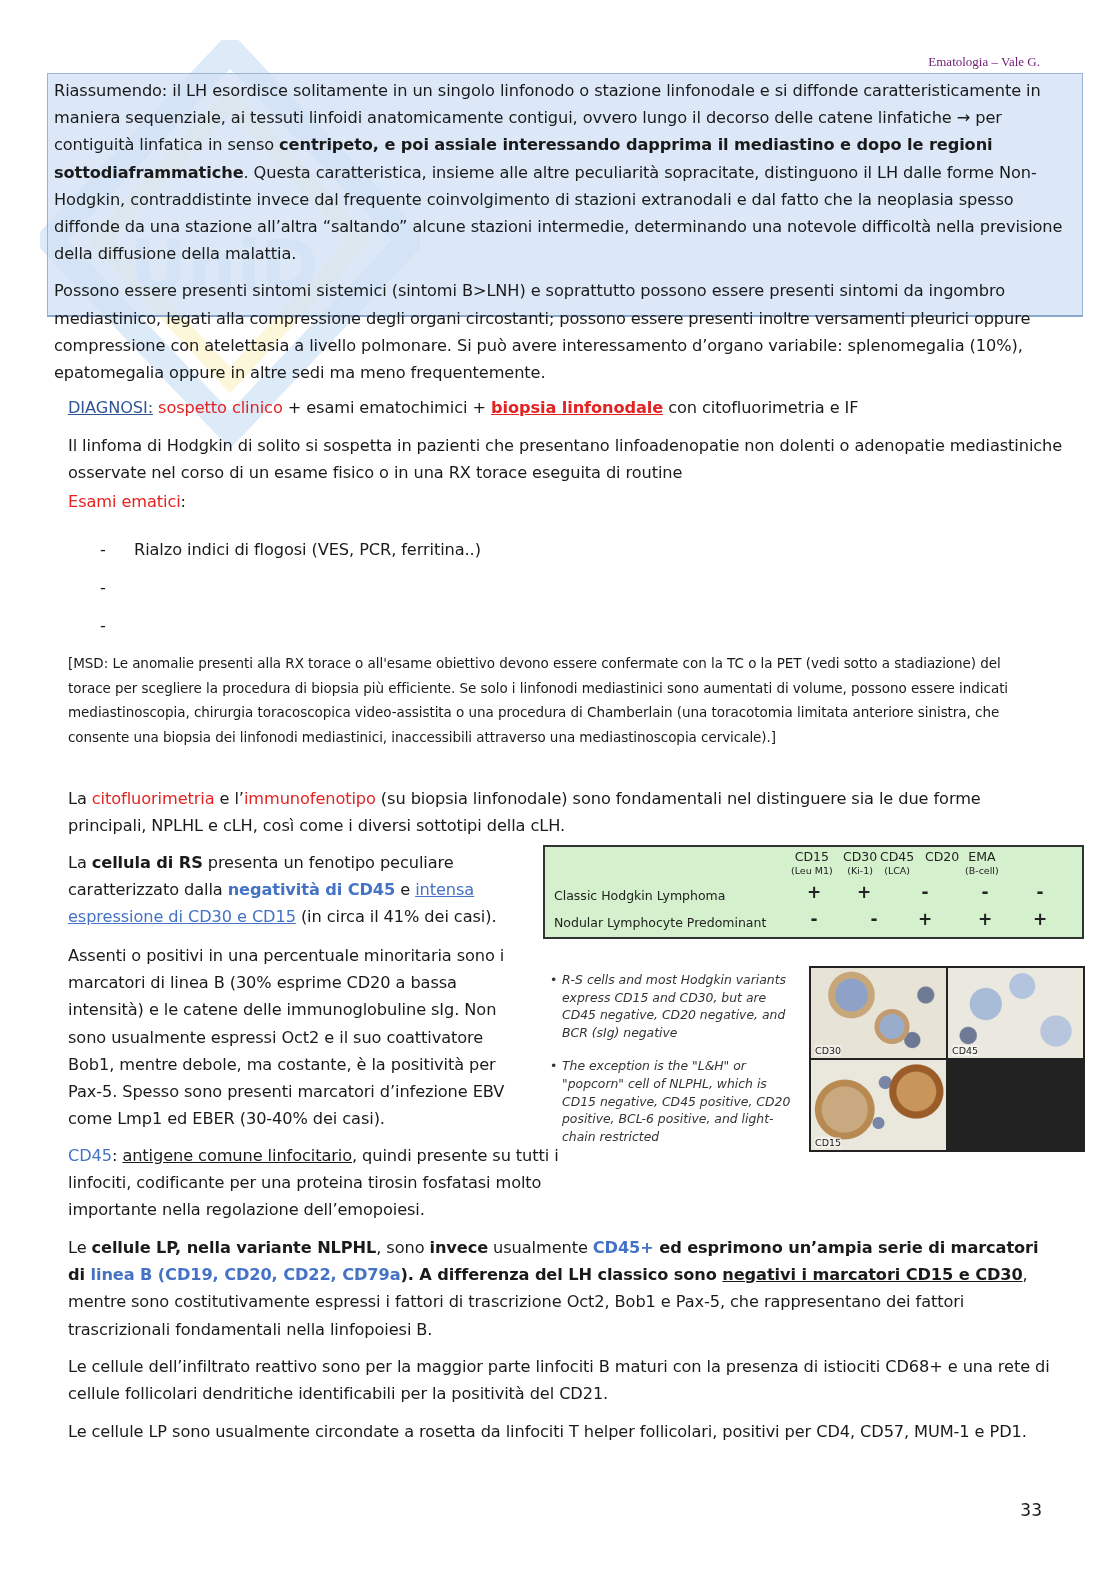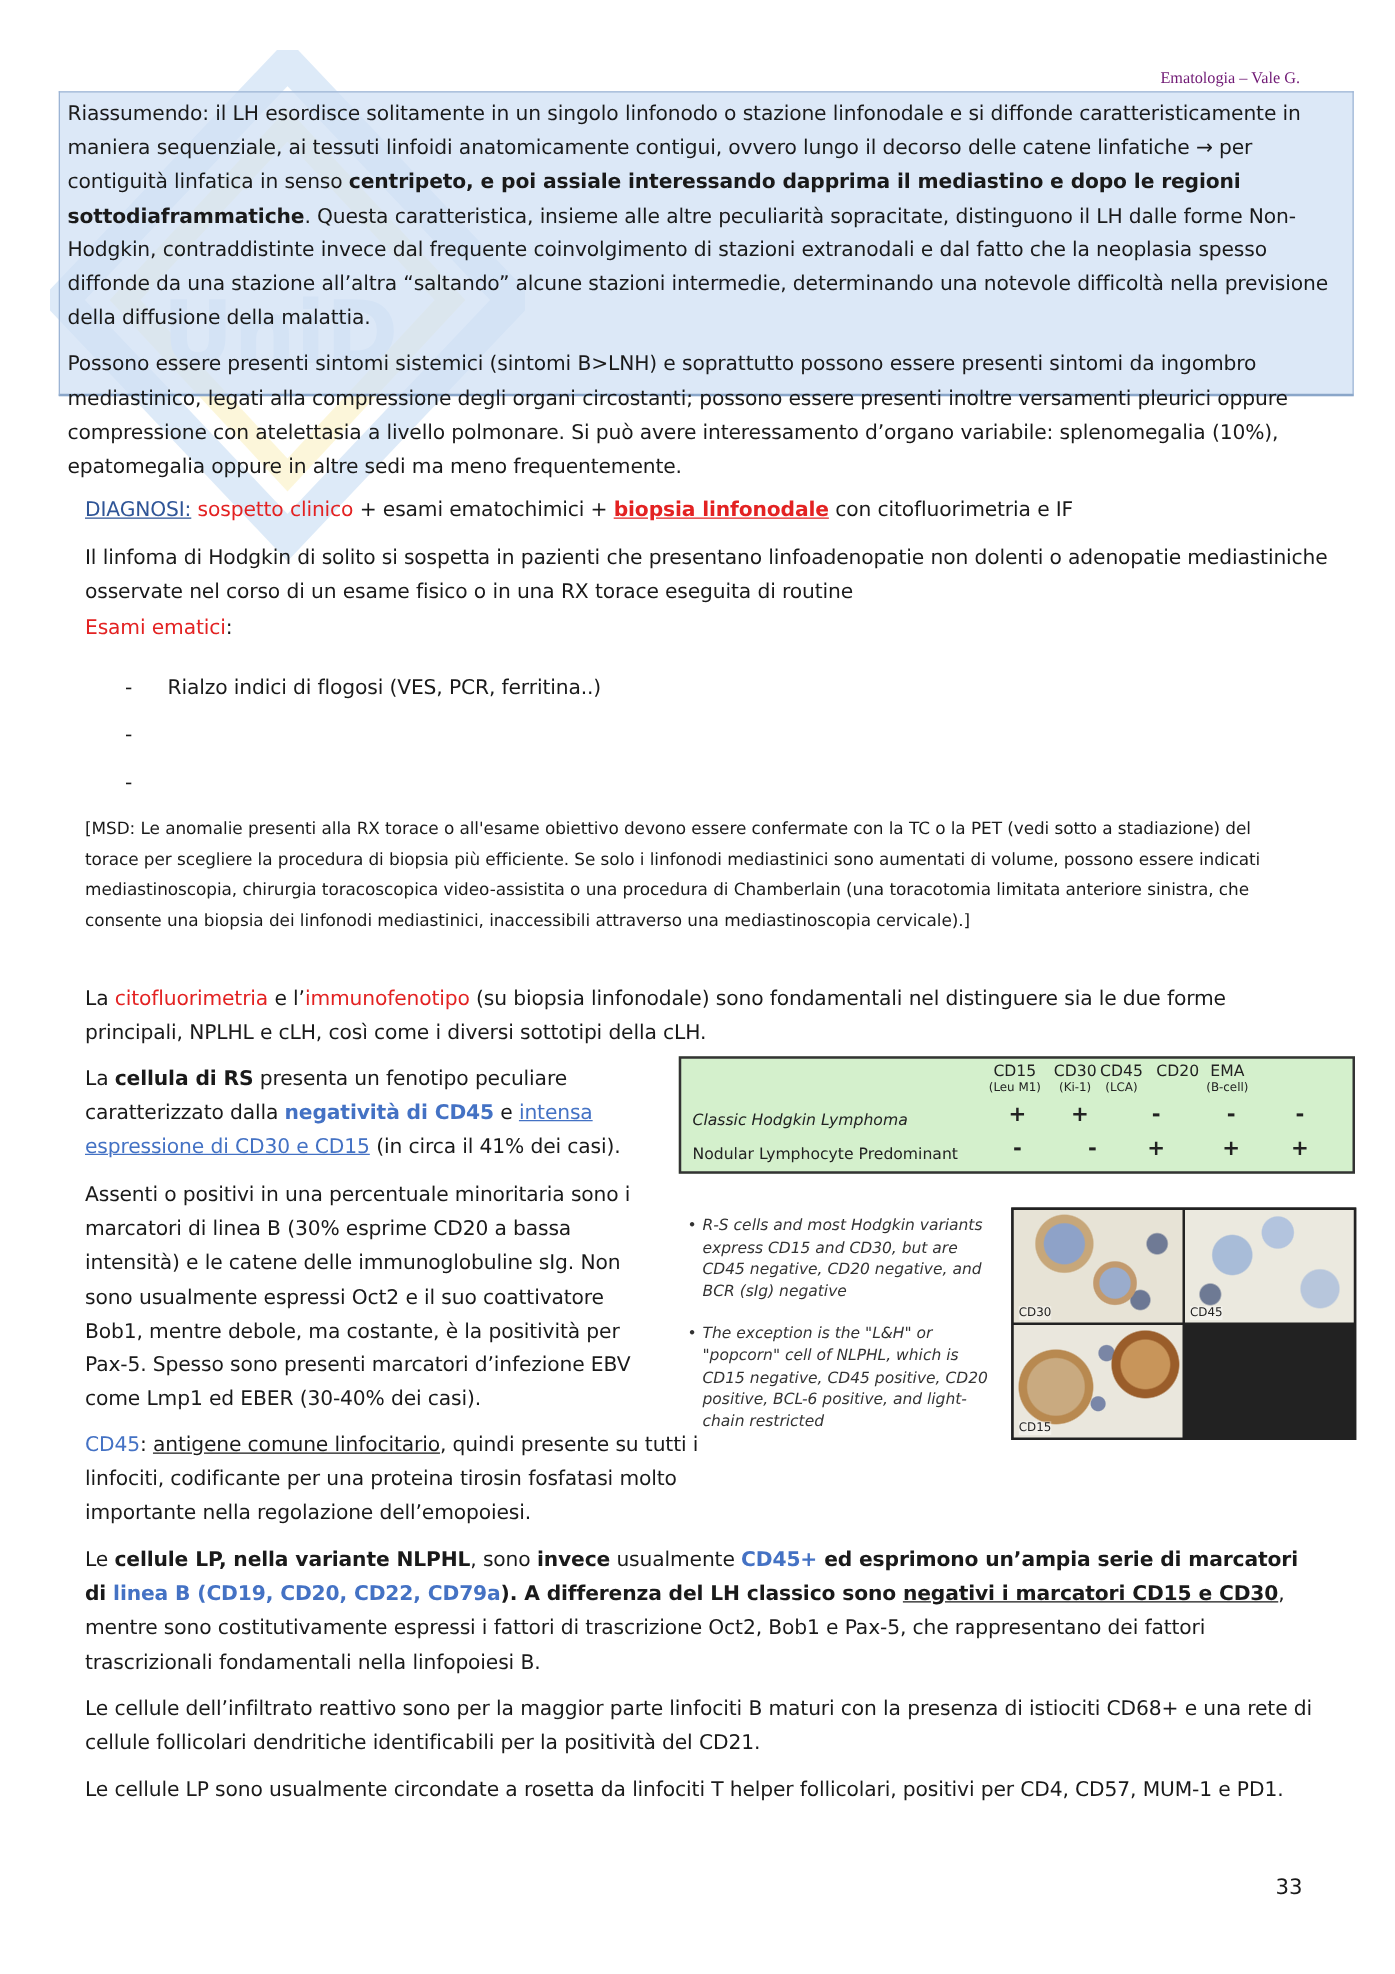--- a/index.html
+++ b/index.html
@@ -128,21 +128,21 @@
 
   <p class="para text" style="top:1142px; width:505px;"><span class="lblue">CD45</span><span>: </span><span class="u">antigene comune linfocitario</span><span>, quindi presente su tutti i linfociti, codificante per una proteina tirosin fosfatasi molto importante nella regolazione dell’emopoiesi.</span></p>
 
   <div class="phen-table">
     <div class="col-h" style="left:246px;"><span>CD15</span><span class="sub">(Leu M1)</span></div>
     <div class="col-h" style="left:298px;"><span>CD30</span><span class="sub">(Ki-1)</span></div>
     <div class="col-h" style="left:335px;"><span>CD45</span><span class="sub">(LCA)</span></div>
     <div class="col-h" style="left:380px;"><span>CD20</span><span class="sub"></span></div>
     <div class="col-h" style="left:420px;"><span>EMA</span><span class="sub">(B-cell)</span></div>
 
-    <div class="row-l" style="top:41px;font-style:italic;">Classic Hodgkin Lymphoma</div>
+    <div class="row-l" style="top:41px;">Classic Hodgkin Lymphoma</div>
     <div class="cell" style="left:259px; top:35px;">+</div>
     <div class="cell" style="left:309px; top:35px;">+</div>
     <div class="cell" style="left:370px; top:35px;">-</div>
     <div class="cell" style="left:430px; top:35px;">-</div>
     <div class="cell" style="left:485px; top:35px;">-</div>
 
     <div class="row-l" style="top:68px;">Nodular Lymphocyte Predominant</div>
     <div class="cell" style="left:259px; top:62px;">-</div>
     <div class="cell" style="left:319px; top:62px;">-</div>
     <div class="cell" style="left:370px; top:62px;">+</div>

